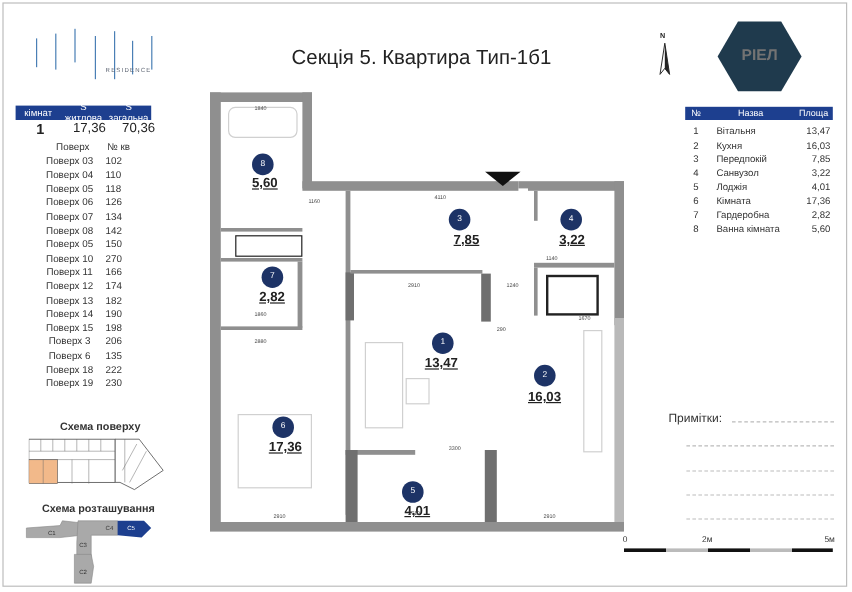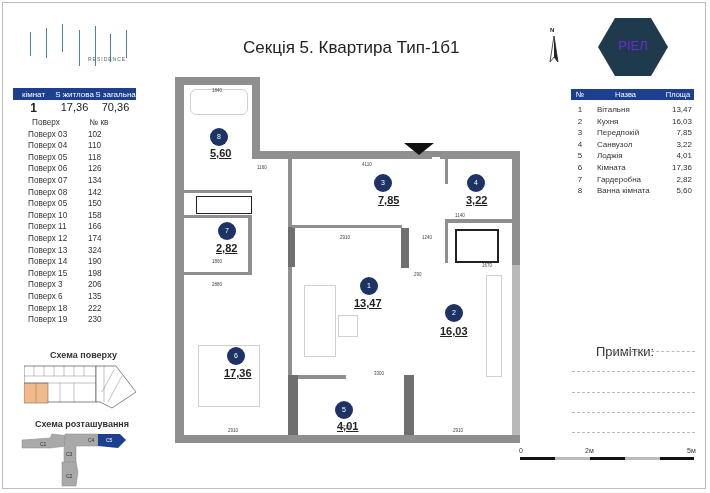--- a/index.html
+++ b/index.html
@@ -7,29 +7,29 @@
          font-family:"Liberation Sans", sans-serif; color:#222; }
   .frame { position:absolute; left:2px; top:2px; width:704px; height:487px; border:1px solid #bdbdbd; box-sizing:border-box; }
 
   
   .logo { position:absolute; left:20px; top:24px; width:112px; height:52px; }
   .logo .letters { position:absolute; left:4px; top:15px; font-size:15px; letter-spacing:6px; color:#5a6270; font-weight:normal; }
   .logo .sub { position:absolute; left:68px; top:32px; font-size:5px; letter-spacing:1px; color:#5a6270; }
   .logo .bar { position:absolute; width:1px; background:#4a7fb5; }
 
   
-  .sum-head { position:absolute; left:13px; top:88px; width:123px; height:12px; background:#1d3f8f; display:flex; color:#fff; font-size:8px; align-items:center; }
+  .sum-head { position:absolute; left:13px; top:88px; width:113px; height:12px; background:#1d3f8f; display:flex; color:#fff; font-size:8px; align-items:center; }
   .sum-head span { flex:1; text-align:center; }
   .sum-vals { position:absolute; left:13px; top:101px; width:123px; display:flex; font-size:11px; }
   .sum-vals span { flex:1; text-align:center; }
   .sum-vals .big { font-weight:bold; font-size:12px; }
 
   .floors { position:absolute; left:28px; top:117px; width:90px; font-size:8.2px; color:#333; }
   .floors .row { display:flex; height:11.6px; line-height:11.6px; }
-  .floors .row .a { width:60px; }
+  .floors .row .a { width:60px;text-align:center; }
   .floors .row .b { width:30px; }
 
   .scheme-title { position:absolute; font-size:9px; color:#333;font-weight:bold; }
   .scheme { position:absolute; left:24px; top:362px; width:113px; height:48px; }
 
   
   .title { position:absolute; left:243px; top:38px; font-size:17px; color:#222; }
 
   
   .north { position:absolute; left:547px; top:24px; width:14px; height:42px; }
@@ -39,21 +39,21 @@
 
   
   .rt-head { position:absolute; left:571px; top:89px; width:123px; height:11px; background:#1d3f8f; color:#fff; font-size:7.5px; display:flex; align-items:center; }
   .rt-rows { position:absolute; left:571px; top:104px; width:123px; font-size:8px; color:#333; }
   .rt-row { display:flex; height:11.6px; line-height:11.6px; }
   .rt-row .n { width:18px; text-align:center; }
   .rt-row .nm { flex:1; padding-left:8px; }
   .rt-row .ar { width:30px; text-align:right; padding-right:2px; }
 
   
-  .notes-label { position:absolute; left:596px; top:344px; font-size:13px; color:#333; }
+  .notes-label { position:absolute; left:557px; top:344px; font-size:10px; color:#333; }
   .dash { position:absolute; height:0; border-top:1px dashed #bbb; }
 
   
   .scale { position:absolute; left:519px; top:447px; width:176px; height:14px; }
   .scale .lbl { position:absolute; top:0; font-size:7px; color:#333; }
   .scale .seg { position:absolute; top:10px; height:3px; }
 
   
   .plan { position:absolute; left:170px; top:75px; width:360px; height:370px; }
   .wall { position:absolute; background:#8f8f8f; }
@@ -121,33 +121,33 @@
       <div class="row">
         <span class="a">Поверх 08</span>
         <span class="b">142</span>
       </div>
       <div class="row">
         <span class="a">Поверх 05</span>
         <span class="b">150</span>
       </div>
       <div class="row">
         <span class="a">Поверх 10</span>
-        <span class="b">158</span>
+        <span class="b">270</span>
       </div>
       <div class="row">
         <span class="a">Поверх 11</span>
         <span class="b">166</span>
       </div>
       <div class="row">
         <span class="a">Поверх 12</span>
         <span class="b">174</span>
       </div>
       <div class="row">
         <span class="a">Поверх 13</span>
-        <span class="b">324</span>
+        <span class="b">182</span>
       </div>
       <div class="row">
         <span class="a">Поверх 14</span>
         <span class="b">190</span>
       </div>
       <div class="row">
         <span class="a">Поверх 15</span>
         <span class="b">198</span>
       </div>
       <div class="row">
@@ -210,21 +210,21 @@
 
 <svg class="north" viewBox="0 0 14 42">
   <text x="3" y="8" font-size="6" font-weight="bold" font-family="Liberation Sans, sans-serif" fill="#222">N</text>
   <path d="M7 12 L11 38 L7 33 L3 38 Z" fill="#fff" stroke="#222" stroke-width="0.8"></path>
   <path d="M7 12 L11 38 L7 33 Z" fill="#222"></path>
 </svg>
 
 <svg class="riel" viewBox="0 0 72 62">
   <polygon points="18,2 54,2 71,31 54,60 18,60 1,31" fill="#1f3a4d" stroke-linejoin="round"></polygon>
 </svg>
-<div style="position:absolute;left:612px;top:38px;width:42px;text-align:center;color:#6d28d9;font-weight:normal;font-size:13px;">РІЕЛ</div>
+<div style="position:absolute;left:612px;top:38px;width:42px;text-align:center;color:#737373;font-weight:bold;font-size:13px;">РІЕЛ</div>
 
 <div class="rt-head">
   <span style="width:18px;text-align:center">№</span>
   <span style="flex:1;text-align:center">Назва</span>
   <span style="width:32px;text-align:center">Площа</span>
 </div>
 <div class="rt-rows" id="rt-rows">
     <div class="rt-row">
       <span class="n">1</span>
       <span class="nm">Вітальня</span>

